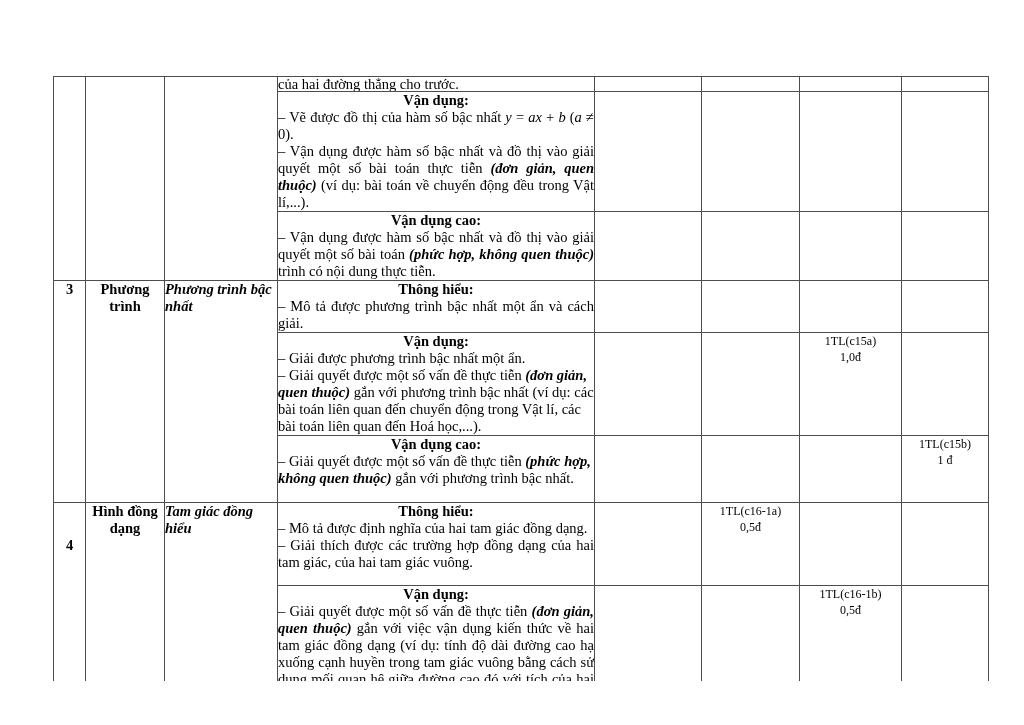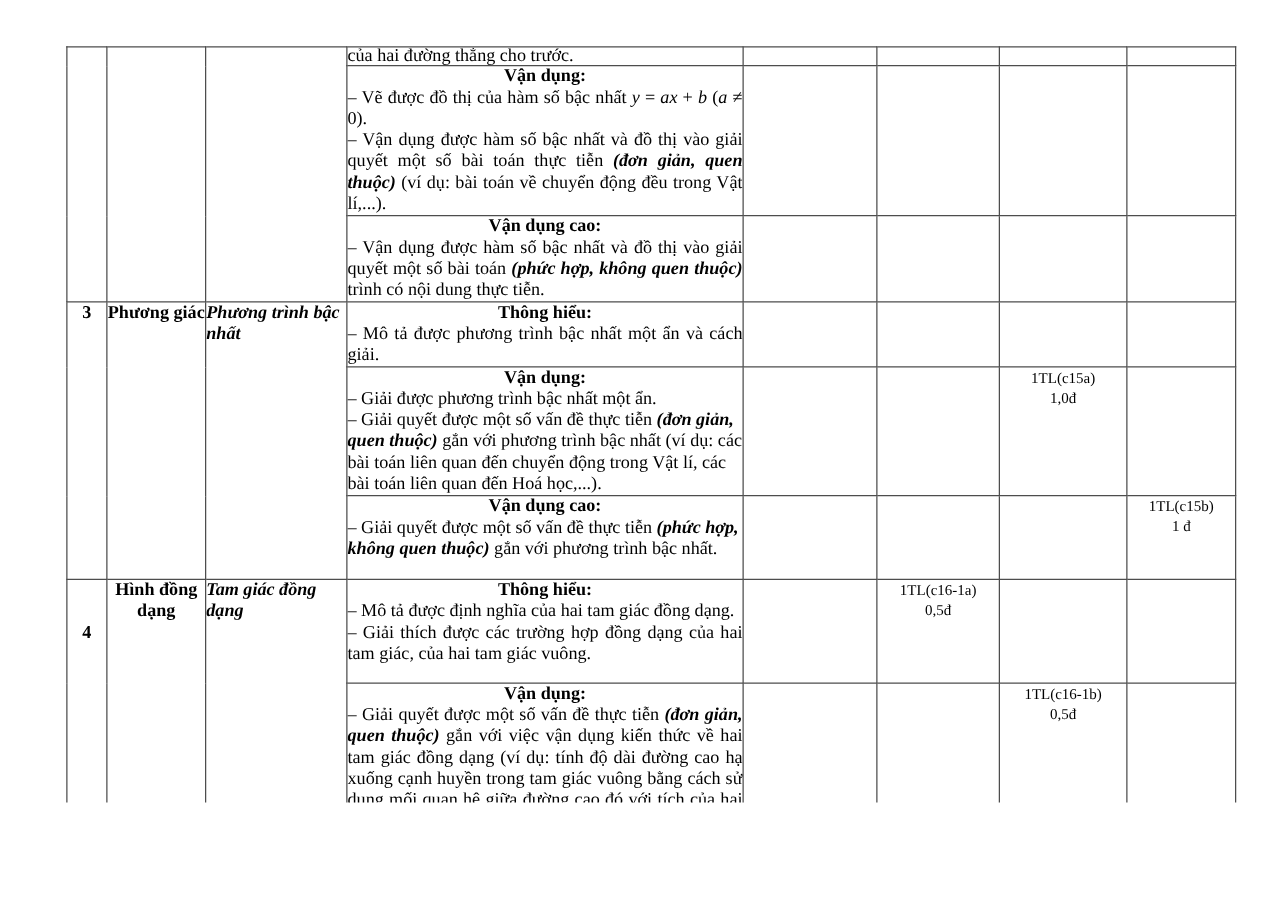--- a/index.html
+++ b/index.html
@@ -4,20 +4,21 @@
 <style>
   html, body { margin: 0; padding: 0; }
   .page {
     position: relative;
     width: 1024px;
     height: 642px;
     background: #ffffff;
     font-family: "Liberation Serif", "DejaVu Serif", serif;
     color: #000000;
     overflow: hidden;
+    margin-top: 39px;
   }
   table.spec {
     position: absolute;
     left: 53px;
     top: 37px;
     width: 935px;
     border-collapse: collapse;
     table-layout: fixed;
   }
   td.cell {
@@ -111,21 +112,21 @@
       <td class="cell score-cell"></td>
       <td class="cell score-cell"></td>
       <td class="cell score-cell"></td>
     </tr>
 
     <tr style="height:51px">
       <td class="cell num-cell" rowspan="3">
         <div>3</div>
       </td>
       <td class="cell topic-cell" rowspan="3">
-        <div>Phương giác</div>
+        <div>Phương trình</div>
       </td>
       <td class="cell subtopic-cell" rowspan="3">
         <div>Phương trình bậc nhất</div>
       </td>
       <td class="cell desc-cell">
         <div class="hdr">Thông hiểu:</div>
         <div class="para just"><span>– Mô tả được phương trình bậc nhất một ẩn và cách giải.</span></div>
       </td>
       <td class="cell score-cell"></td>
       <td class="cell score-cell"></td>
@@ -163,21 +164,21 @@
     </tr>
 
     <tr style="height:83px">
       <td class="cell num-cell" rowspan="2">
         <div class="nudge-down">4</div>
       </td>
       <td class="cell topic-cell" rowspan="2">
         <div>Hình đồng dạng</div>
       </td>
       <td class="cell subtopic-cell" rowspan="2">
-        <div>Tam giác đồng dạng</div>
+        <div>Tam giác đồng hiểu</div>
       </td>
       <td class="cell desc-cell">
         <div class="hdr">Thông hiểu:</div>
         <div class="para just"><span>– Mô tả được định nghĩa của hai tam giác đồng dạng.</span></div>
         <div class="para just"><span>– Giải thích được các trường hợp đồng dạng của hai tam giác, của hai tam giác vuông.</span></div>
       </td>
       <td class="cell score-cell"></td>
       <td class="cell score-cell v-bot">
         <div>1TL(c16-1a)</div>
         <div>0,5đ</div>

